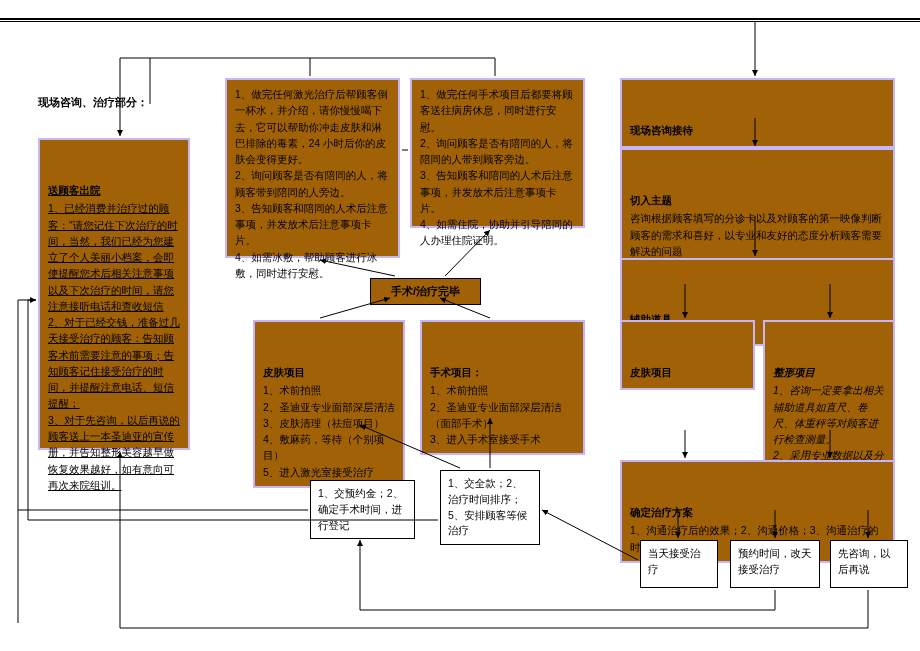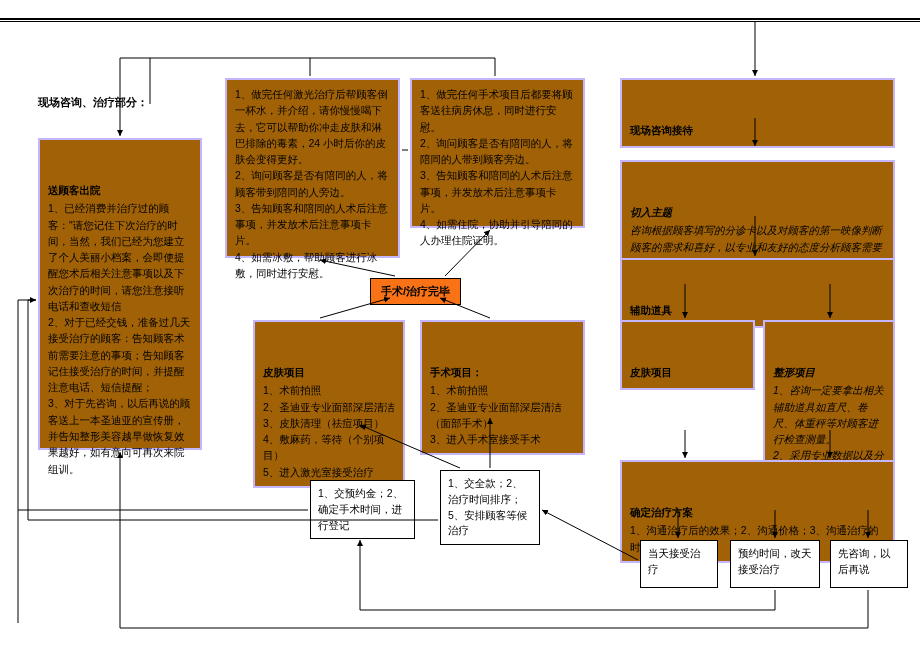--- a/index.html
+++ b/index.html
@@ -35,22 +35,22 @@
     margin-top: 36px;
   }
   .section-label {
     position: absolute;
     font-weight: bold;
     font-size: 11px;
   }
   .center-box {
     position: absolute;
     border: 1px solid #000;
-    padding: 4px 10px;
-    background: #f97316;
+    padding: 4px 20px;
+    background: #a16207;
     font-weight: bold;
     font-size: 11px;
   }
   .small-box {
     position: absolute;
     border: 1px solid #000;
     padding: 5px 7px;
     background: #fff;
     font-size: 10.5px;
     line-height: 1.5;
@@ -64,21 +64,21 @@
   }
   .bold { font-weight: normal; }
 </style>
 </head>
 <body>
 
 <div class="hr-top"></div>
 
 <div class="section-label" style="left:38px; top:94px;">现场咨询、治疗部分：</div>
 
-<div class="box" style="left:38px; top:138px; width:164px; height:312px;">
+<div class="box" style="left:38px; top:138px; width:152px; height:312px;text-decoration:underline;">
   <div class="box-title">送顾客出院</div>
   <div style="white-space:pre-wrap;">1、已经消费并治疗过的顾客："请您记住下次治疗的时间，当然，我们已经为您建立了个人美丽小档案，会即使提醒您术后相关注意事项以及下次治疗的时间，请您注意接听电话和查收短信
 2、对于已经交钱，准备过几天接受治疗的顾客：告知顾客术前需要注意的事项；告知顾客记住接受治疗的时间，并提醒注意电话、短信提醒；
 3、对于先咨询，以后再说的顾客送上一本圣迪亚的宣传册，并告知整形美容越早做恢复效果越好，如有意向可再次来院组训。</div>
 </div>
 
 <div class="box" style="left:225px; top:78px; width:175px; height:180px;">
   <div style="white-space:pre-wrap;">1、做完任何激光治疗后帮顾客倒一杯水，并介绍，请你慢慢喝下去，它可以帮助你冲走皮肤和淋巴排除的毒素，24 小时后你的皮肤会变得更好。
 2、询问顾客是否有陪同的人，将顾客带到陪同的人旁边。
 3、告知顾客和陪同的人术后注意事项，并发放术后注意事项卡片。
@@ -89,26 +89,26 @@
   <div style="white-space:pre-wrap;">1、做完任何手术项目后都要将顾客送往病房休息，同时进行安慰。
 2、询问顾客是否有陪同的人，将陪同的人带到顾客旁边。
 3、告知顾客和陪同的人术后注意事项，并发放术后注意事项卡片。
 4、如需住院，协助并引导陪同的人办理住院证明。</div>
 </div>
 
 <div class="box" style="left:620px; top:78px; width:275px;">
   <div class="box-title">现场咨询接待</div>
 </div>
 
-<div class="box" style="left:620px; top:160px; width:275px;font-style:italic;">
+<div class="box" style="left:620px; top:148px; width:275px;">
   <div class="box-title">切入主题</div>
   <div>咨询根据顾客填写的分诊卡以及对顾客的第一映像判断顾客的需求和喜好，以专业和友好的态度分析顾客需要解决的问题</div>
 </div>
 
-<div class="box" style="left:620px; top:258px; width:275px; padding:6px 8px;">
+<div class="box" style="left:620px; top:258px; width:275px; padding:15px 8px;">
   <div class="box-title">辅助道具</div>
 </div>
 
 <div class="center-box" style="left:370px; top:278px;">手术/治疗完毕</div>
 
 <div class="box" style="left:253px; top:320px; width:152px;">
   <div class="box-title">皮肤项目</div>
   <div style="white-space:pre-wrap;">1、术前拍照
 2、圣迪亚专业面部深层清洁
 3、皮肤清理（祛痘项目）

